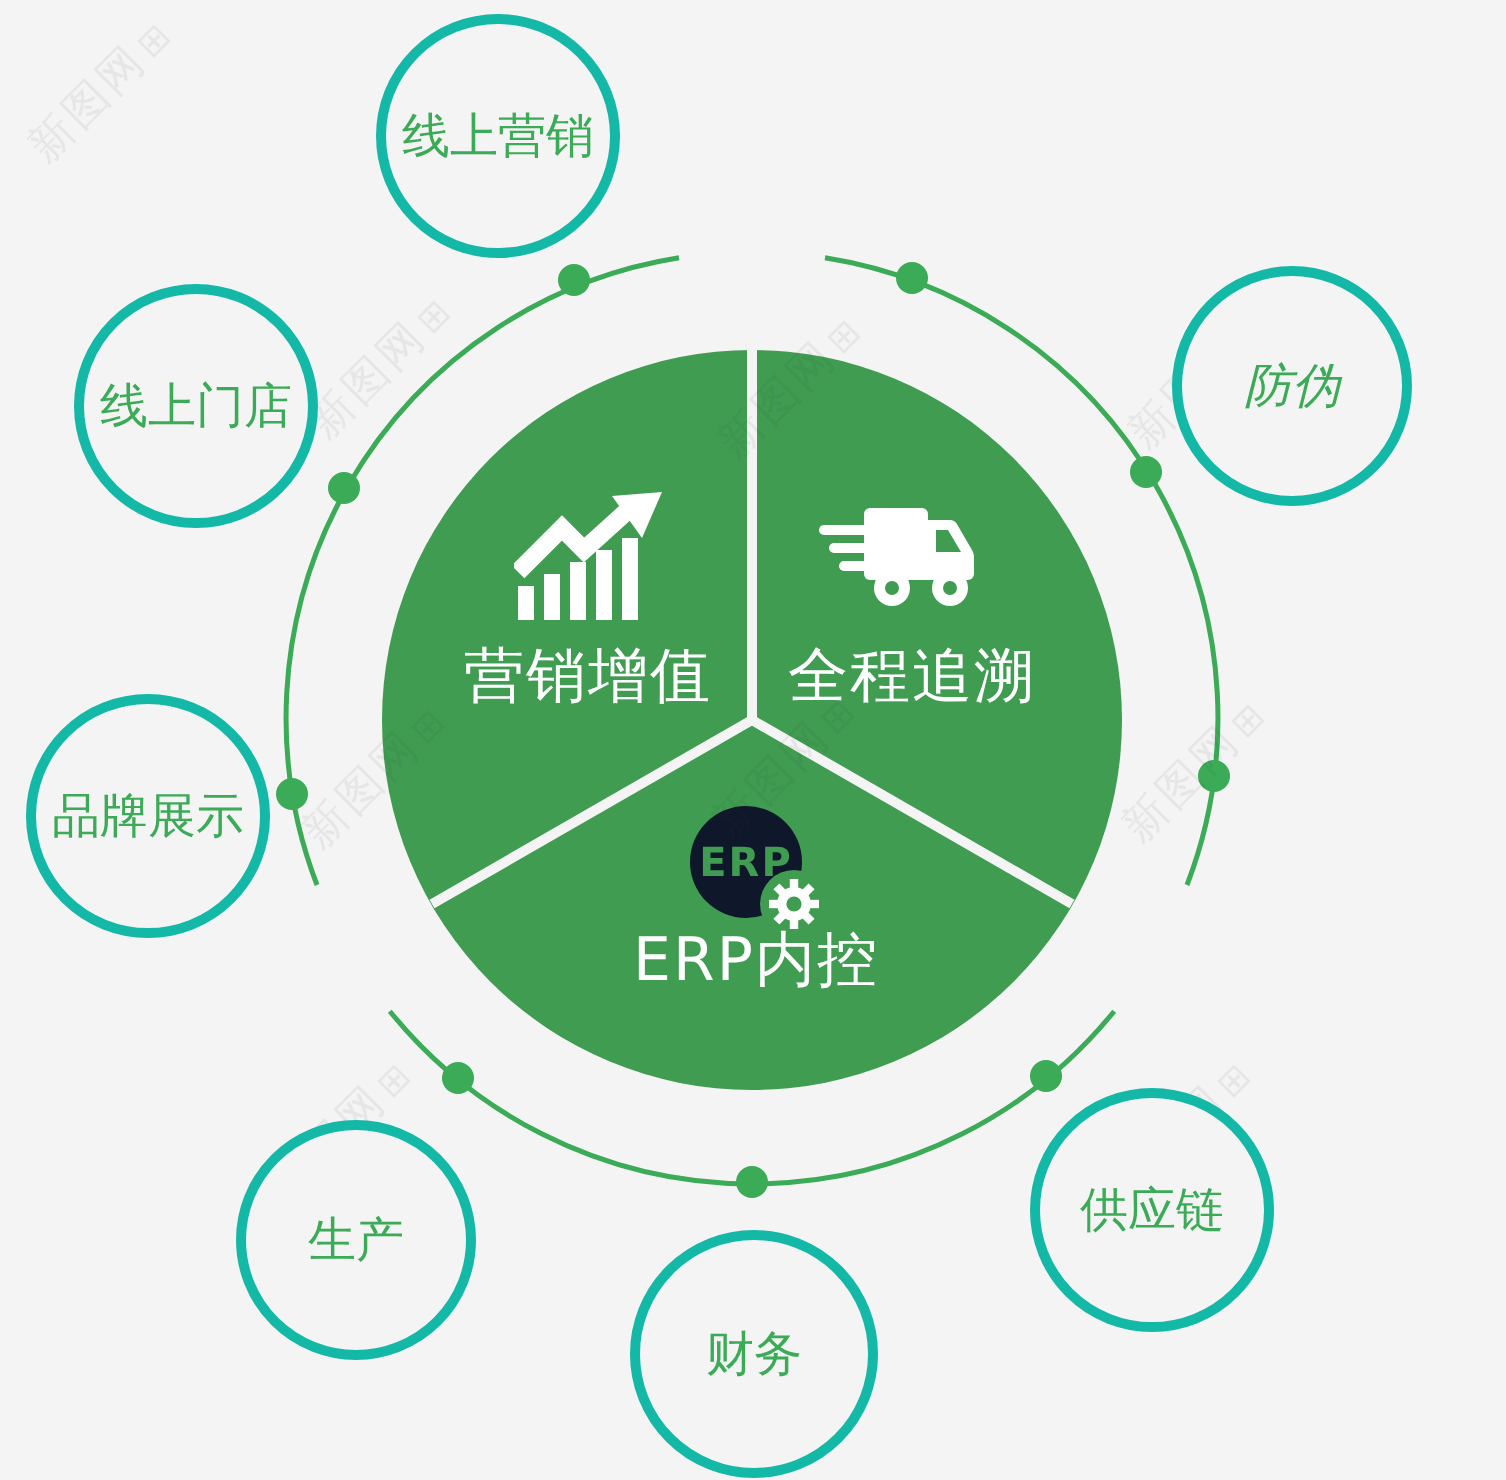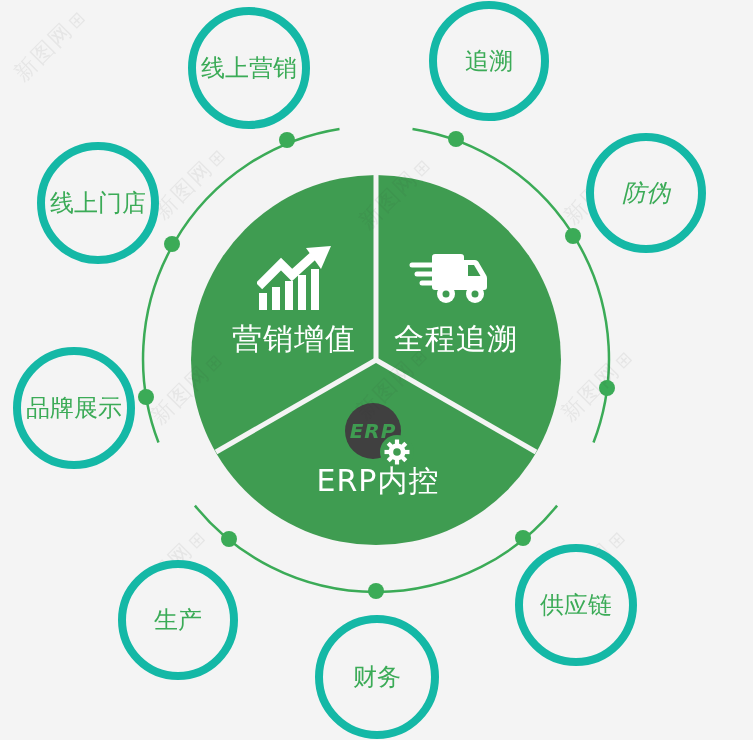--- a/index.html
+++ b/index.html
@@ -3,33 +3,33 @@
 <meta charset="utf-8">
 <style>
   html,body{margin:0;padding:0;}
   .stage{
     position:relative;width:753px;height:740px;background:#f4f4f4;overflow:hidden;
     font-family:"DejaVu Sans","Liberation Sans",sans-serif;
   }
   .layer{position:absolute;left:0;top:0;}
   
   .node{
-    position:absolute;box-sizing:border-box;border:8px solid #14b8a6;border-radius:50%;
+    position:absolute;box-sizing:border-box;border:5px solid #14b8a6;border-radius:50%;
     background:#f4f4f4;display:flex;align-items:center;justify-content:center;
     color:#3bab57;font-size:24px;line-height:1;z-index:6;
   }
   
   .seg-label{
     position:absolute;color:#ffffff;font-size:30px;font-weight:500;text-align:center;
     letter-spacing:1px;line-height:1;z-index:4;
   }
   .icon-box{position:absolute;z-index:3;}
   .erp-badge{
     position:absolute;left:345px;top:403px;width:56px;height:56px;border-radius:50%;
-    background:#404040;display:flex;align-items:center;justify-content:center;z-index:3;font-style:italic;
+    background:#0f172a;display:flex;align-items:center;justify-content:center;z-index:3;
   }
   .erp-badge span{color:#3f9c51;font-weight:bold;font-size:20px;letter-spacing:1px;}
   .gear-box{position:absolute;left:379px;top:434px;width:36px;height:36px;z-index:4;}
   
   .wm{
     position:absolute;z-index:5;color:rgba(60,60,60,0.07);font-size:22px;white-space:nowrap;
     transform:rotate(-45deg);pointer-events:none;letter-spacing:2px;
   }
   .wm::after{content:"⊞";font-size:18px;margin-left:2px;}
 </style>
@@ -115,23 +115,20 @@
     </svg>
   </div>
 
   <div class="seg-label" style="left:214px;top:324px;width:160px;">营销增值</div>
   <div class="seg-label" style="left:376px;top:324px;width:160px;">全程追溯</div>
   <div class="seg-label" style="left:288px;top:466px;width:180px;">ERP内控</div>
 
   <div class="node" style="left:188px;top:7px;width:122px;height:122px;">
     <span>线上营销</span>
   </div>
-  <div class="node" style="left:429px;top:1px;width:120px;height:120px;">
-    <span>追溯</span>
-  </div>
   <div class="node" style="left:37px;top:142px;width:122px;height:122px;">
     <span>线上门店</span>
   </div>
   <div class="node" style="left:586px;top:133px;width:120px;height:120px;font-style:italic;">
     <span>防伪</span>
   </div>
   <div class="node" style="left:1px;top:347px;width:122px;height:122px;margin-left:12px;">
     <span>品牌展示</span>
   </div>
   <div class="node" style="left:118px;top:560px;width:120px;height:120px;align-items:center;">

